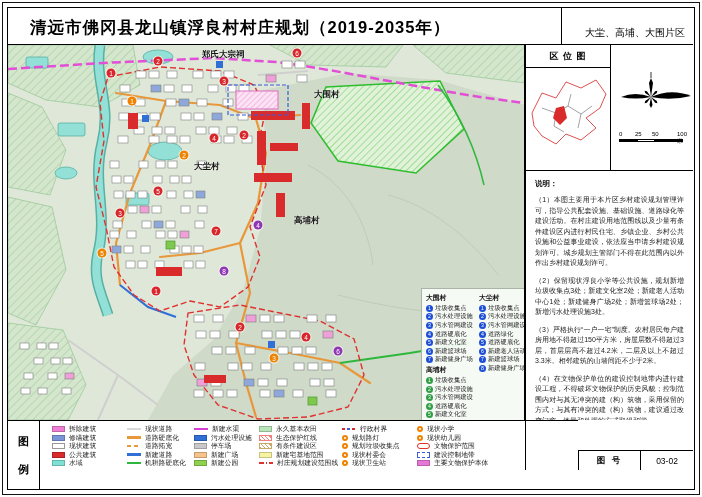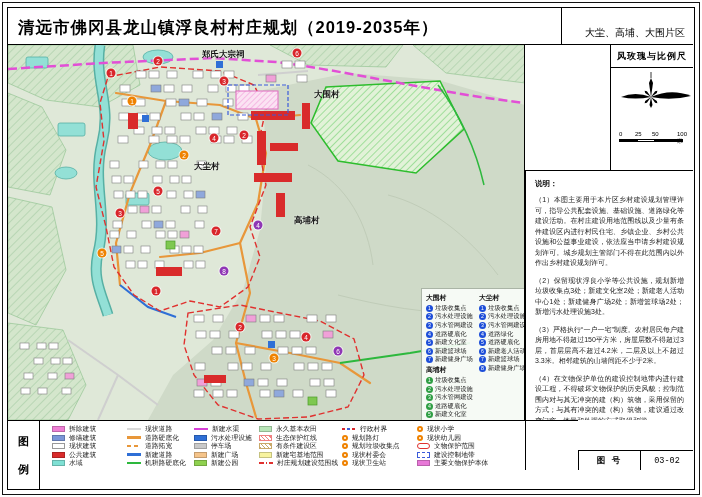--- a/index.html
+++ b/index.html
@@ -3,21 +3,21 @@
 <meta charset="utf-8">
 <style>
   html,body{margin:0;padding:0;background:#e8e8e8;}
   body{width:702px;height:497px;font-family:"Liberation Sans","DejaVu Sans",sans-serif;}
   #sheet{position:relative;width:702px;height:497px;background:#fff;overflow:hidden;}
   .f-outer{position:absolute;left:2px;top:2px;right:2px;bottom:2px;border:1px solid #111;}
   #inner{position:absolute;left:7px;top:7px;width:688px;height:483px;border:1.5px solid #000;box-sizing:border-box;}
   .cell{position:absolute;box-sizing:border-box;border:1px solid #000;}
   
   #title-bar{left:0;top:0;width:685px;height:37px;border:none;border-bottom:1.5px solid #000;background:#fff;}
-  #main-title{position:absolute;left:10px;bottom:5px;font-size:16.5px;font-weight:bold;letter-spacing:1px;color:#000;white-space:nowrap;}
+  #main-title{position:absolute;left:22px;bottom:5px;font-size:16.5px;font-weight:bold;letter-spacing:1px;color:#000;white-space:nowrap;}
   #title-divider{position:absolute;left:553px;top:0;width:1px;height:37px;background:#000;}
   #district-label{position:absolute;right:8px;bottom:4px;font-size:10px;color:#000;white-space:nowrap;}
   
   #map-cell{left:0;top:37px;width:517px;height:375px;border:none;border-right:1.5px solid #000;background:#dfe8d8;overflow:hidden;}
   #map-overlay{position:absolute;left:0;top:0;width:446px;height:375px;}
   .map-label{position:absolute;font-size:8.5px;font-weight:bold;color:#141414;text-shadow:0 0 2px rgba(255,255,255,.9);white-space:nowrap;}
   .marker{position:absolute;width:9px;height:9px;border-radius:50%;color:#fff;font-size:6.5px;line-height:9px;text-align:center;transform:translate(-50%,-50%);box-shadow:0 0 0 1px rgba(255,255,255,.7);}
   
   #anno-box{position:absolute;left:413px;top:243px;width:104px;height:130px;background:rgba(250,253,248,.92);border:1px solid #aab4a6;padding:3px 3px 2px 4px;display:flex;gap:2px;}
   .anno-col{flex:1;overflow:hidden;}
@@ -42,21 +42,21 @@
   
   #loc-box{left:517px;top:37px;width:85px;height:125px;border:none;border-left:1.5px solid #000;}
   #rose-box{left:602px;top:37px;width:83px;height:125px;border:none;border-left:1px solid #000;}
   .side-head{position:absolute;left:0;top:0;right:0;height:22px;border-bottom:1px solid #000;display:flex;align-items:center;justify-content:center;font-size:9px;font-weight:bold;letter-spacing:1px;color:#000;}
   #notes-box{left:517px;top:162px;width:168px;height:250px;border:none;border-left:1.5px solid #000;border-top:1px solid #000;padding:8px 9px;overflow:hidden;}
   #notes-title{font-size:7.5px;font-weight:bold;color:#111;margin-bottom:6px;}
   .note-p{font-size:7px;line-height:1.5;color:#222;margin:0 0 7px 0;text-align:justify;}
   #tb-empty{left:517px;top:412px;width:53px;height:50px;border:none;border-left:1.5px solid #000;border-top:1px solid #000;}
   #tb-title{left:570px;top:412px;width:115px;height:30px;border:none;border-left:1px solid #000;border-top:1px solid #000;display:flex;align-items:center;justify-content:center;font-size:12.5px;font-weight:bold;letter-spacing:1px;}
   #tb-no-label{left:570px;top:442px;width:62px;height:20px;border:none;border-left:1px solid #000;border-top:1px solid #000;display:flex;align-items:center;justify-content:center;font-size:8.5px;font-weight:bold;letter-spacing:2px;}
-  #tb-no-value{left:632px;top:442px;width:53px;height:20px;border:none;border-left:1px solid #000;border-top:1px solid #000;display:flex;align-items:center;justify-content:center;font-size:8.5px;font-family:Liberation Mono, monospace;}
+  #tb-no-value{left:632px;top:442px;width:53px;height:20px;border:none;border-left:1px solid #000;border-top:1px solid #000;display:flex;align-items:center;justify-content:center;font-size:8.5px;}
   .scale-label{position:absolute;font-size:6px;color:#000;}
 </style>
 </head>
 <body>
 
 <div id="sheet">
   <div class="f-outer"></div>
   <div id="inner">
 
     <div id="title-bar" class="cell">
@@ -546,23 +546,35 @@
             <span class="leg-label">建设控制地带</span>
           </div>
           <div class="leg-row">
             <span class="sw sw-box" style="background: rgb(232, 120, 216); border: 1px solid rgba(0, 0, 0, 0.2);"></span>
             <span class="leg-label">主要文物保护本体</span>
           </div>
         </div>
       </div>
 
 
+    <div id="loc-box" class="cell">
+      <div class="side-head">区 位 图</div>
+      <svg viewBox="0 0 85 100" width="85" height="100" style="position:absolute;left:0;top:23px">
+        <path d="M6,45 L16,25 L30,30 L40,14 L55,20 L70,12 L80,26 L74,40 L60,50 L70,60 L55,72 L40,66 L30,76 L16,68 L8,58 Z" fill="#fff" stroke="#e05050" stroke-width="1"></path>
+        <g stroke="#444" stroke-width="0.5" fill="none">
+          <path d="M16,40 L30,45 L42,38 L55,46 L66,38"></path>
+          <path d="M30,45 L28,58 L38,64"></path>
+          <path d="M42,38 L45,26"></path>
+          <path d="M55,46 L52,60"></path>
+        </g>
+        <polygon points="30,40 38,38 41,50 34,57 27,50" fill="#d92b2b"></polygon>
+      </svg>
+    </div>
 
     <div id="rose-box" class="cell">
-      <div class="side-head">风玫瑰与比例尺</div>
       <svg viewBox="0 0 83 55" width="83" height="55" style="position:absolute;left:0;top:24px">
         <g transform="translate(40,28)" fill="#000">
           <path d="M0,0 Q20,-9 40,-1 Q20,4 0,0 Z"></path>
           <path d="M0,0 Q-16,-6 -30,0 Q-16,3 0,0 Z"></path>
           <polygon points="0,0 -2,-14 0,-19 2,-14"></polygon>
           <polygon points="0,0 -1.5,8 0,11 1.5,8"></polygon>
           <polygon points="0,0 -1.2,-7 0,-9 1.2,-7" transform="rotate(45)"></polygon>
           <polygon points="0,0 -1.2,-7 0,-9 1.2,-7" transform="rotate(135)"></polygon>
           <polygon points="0,0 -1.2,-7 0,-9 1.2,-7" transform="rotate(225)"></polygon>
           <polygon points="0,0 -1.2,-7 0,-9 1.2,-7" transform="rotate(315)"></polygon>

